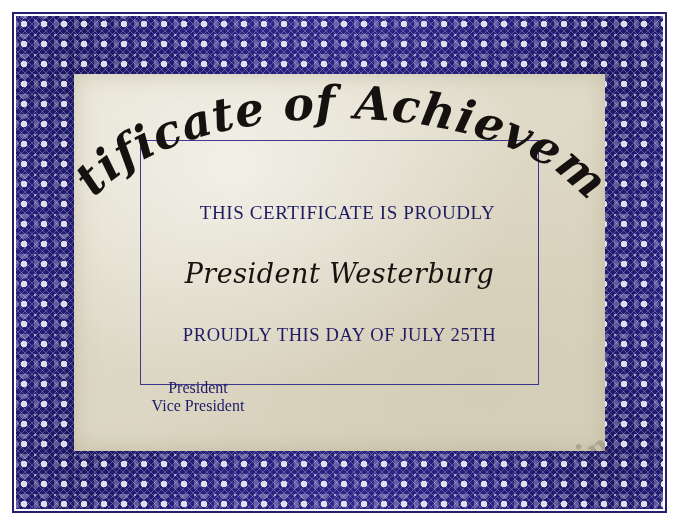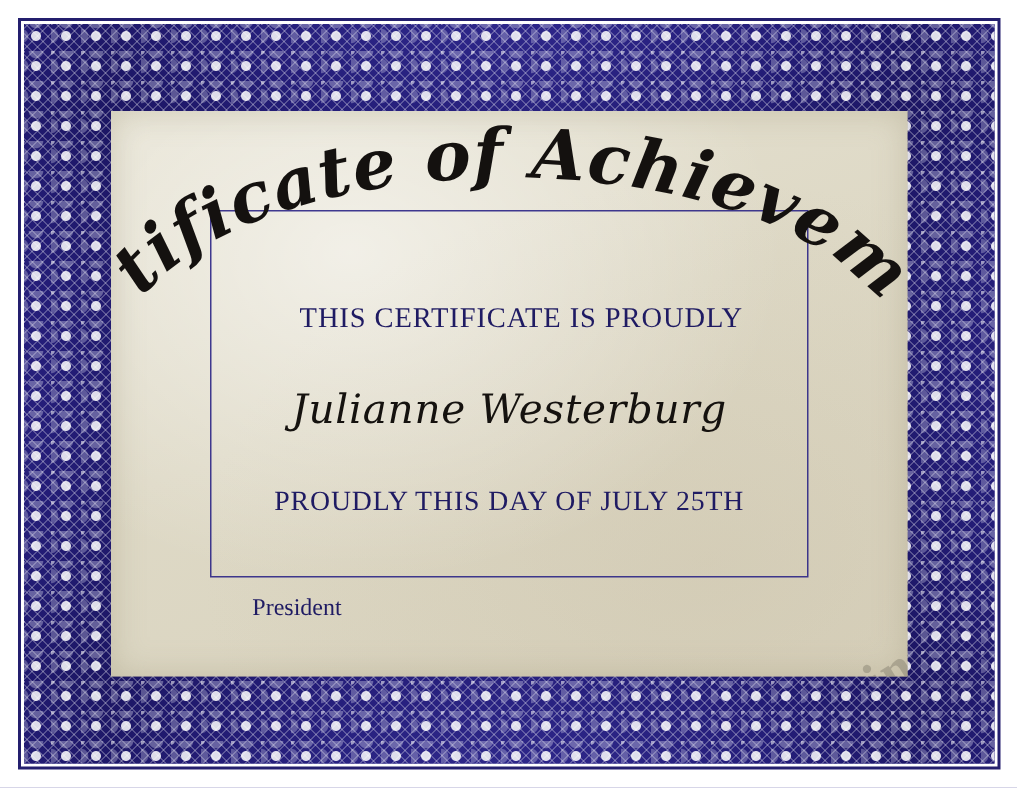--- a/index.html
+++ b/index.html
@@ -191,24 +191,25 @@
           <path id="archPath" d="M 26,112 C 120,14 411,14 505,112" fill="none"></path>
         </defs>
         <text class="arch-text">
           <textPath href="#archPath" startOffset="50%" text-anchor="middle">Certificate of Achievement</textPath>
         </text>
       </svg>
     </div>
 
     <div class="body-block">
       <div class="line-1">THIS CERTIFICATE IS PROUDLY</div>
-      <div class="recipient">Julianne Westerburg</div>
+      <div class="recipient">President Westerburg</div>
       <div class="awarded">PROUDLY THIS DAY OF JULY 25TH</div>
     </div>
 
     <div class="signatures">
       <div class="sig">President</div>
+      <div class="sig">Vice President</div>
     </div>
 
     <div class="watermark">ThunderBolt Prints</div>
 
   </div>
 </div>
 
 </body></html>

